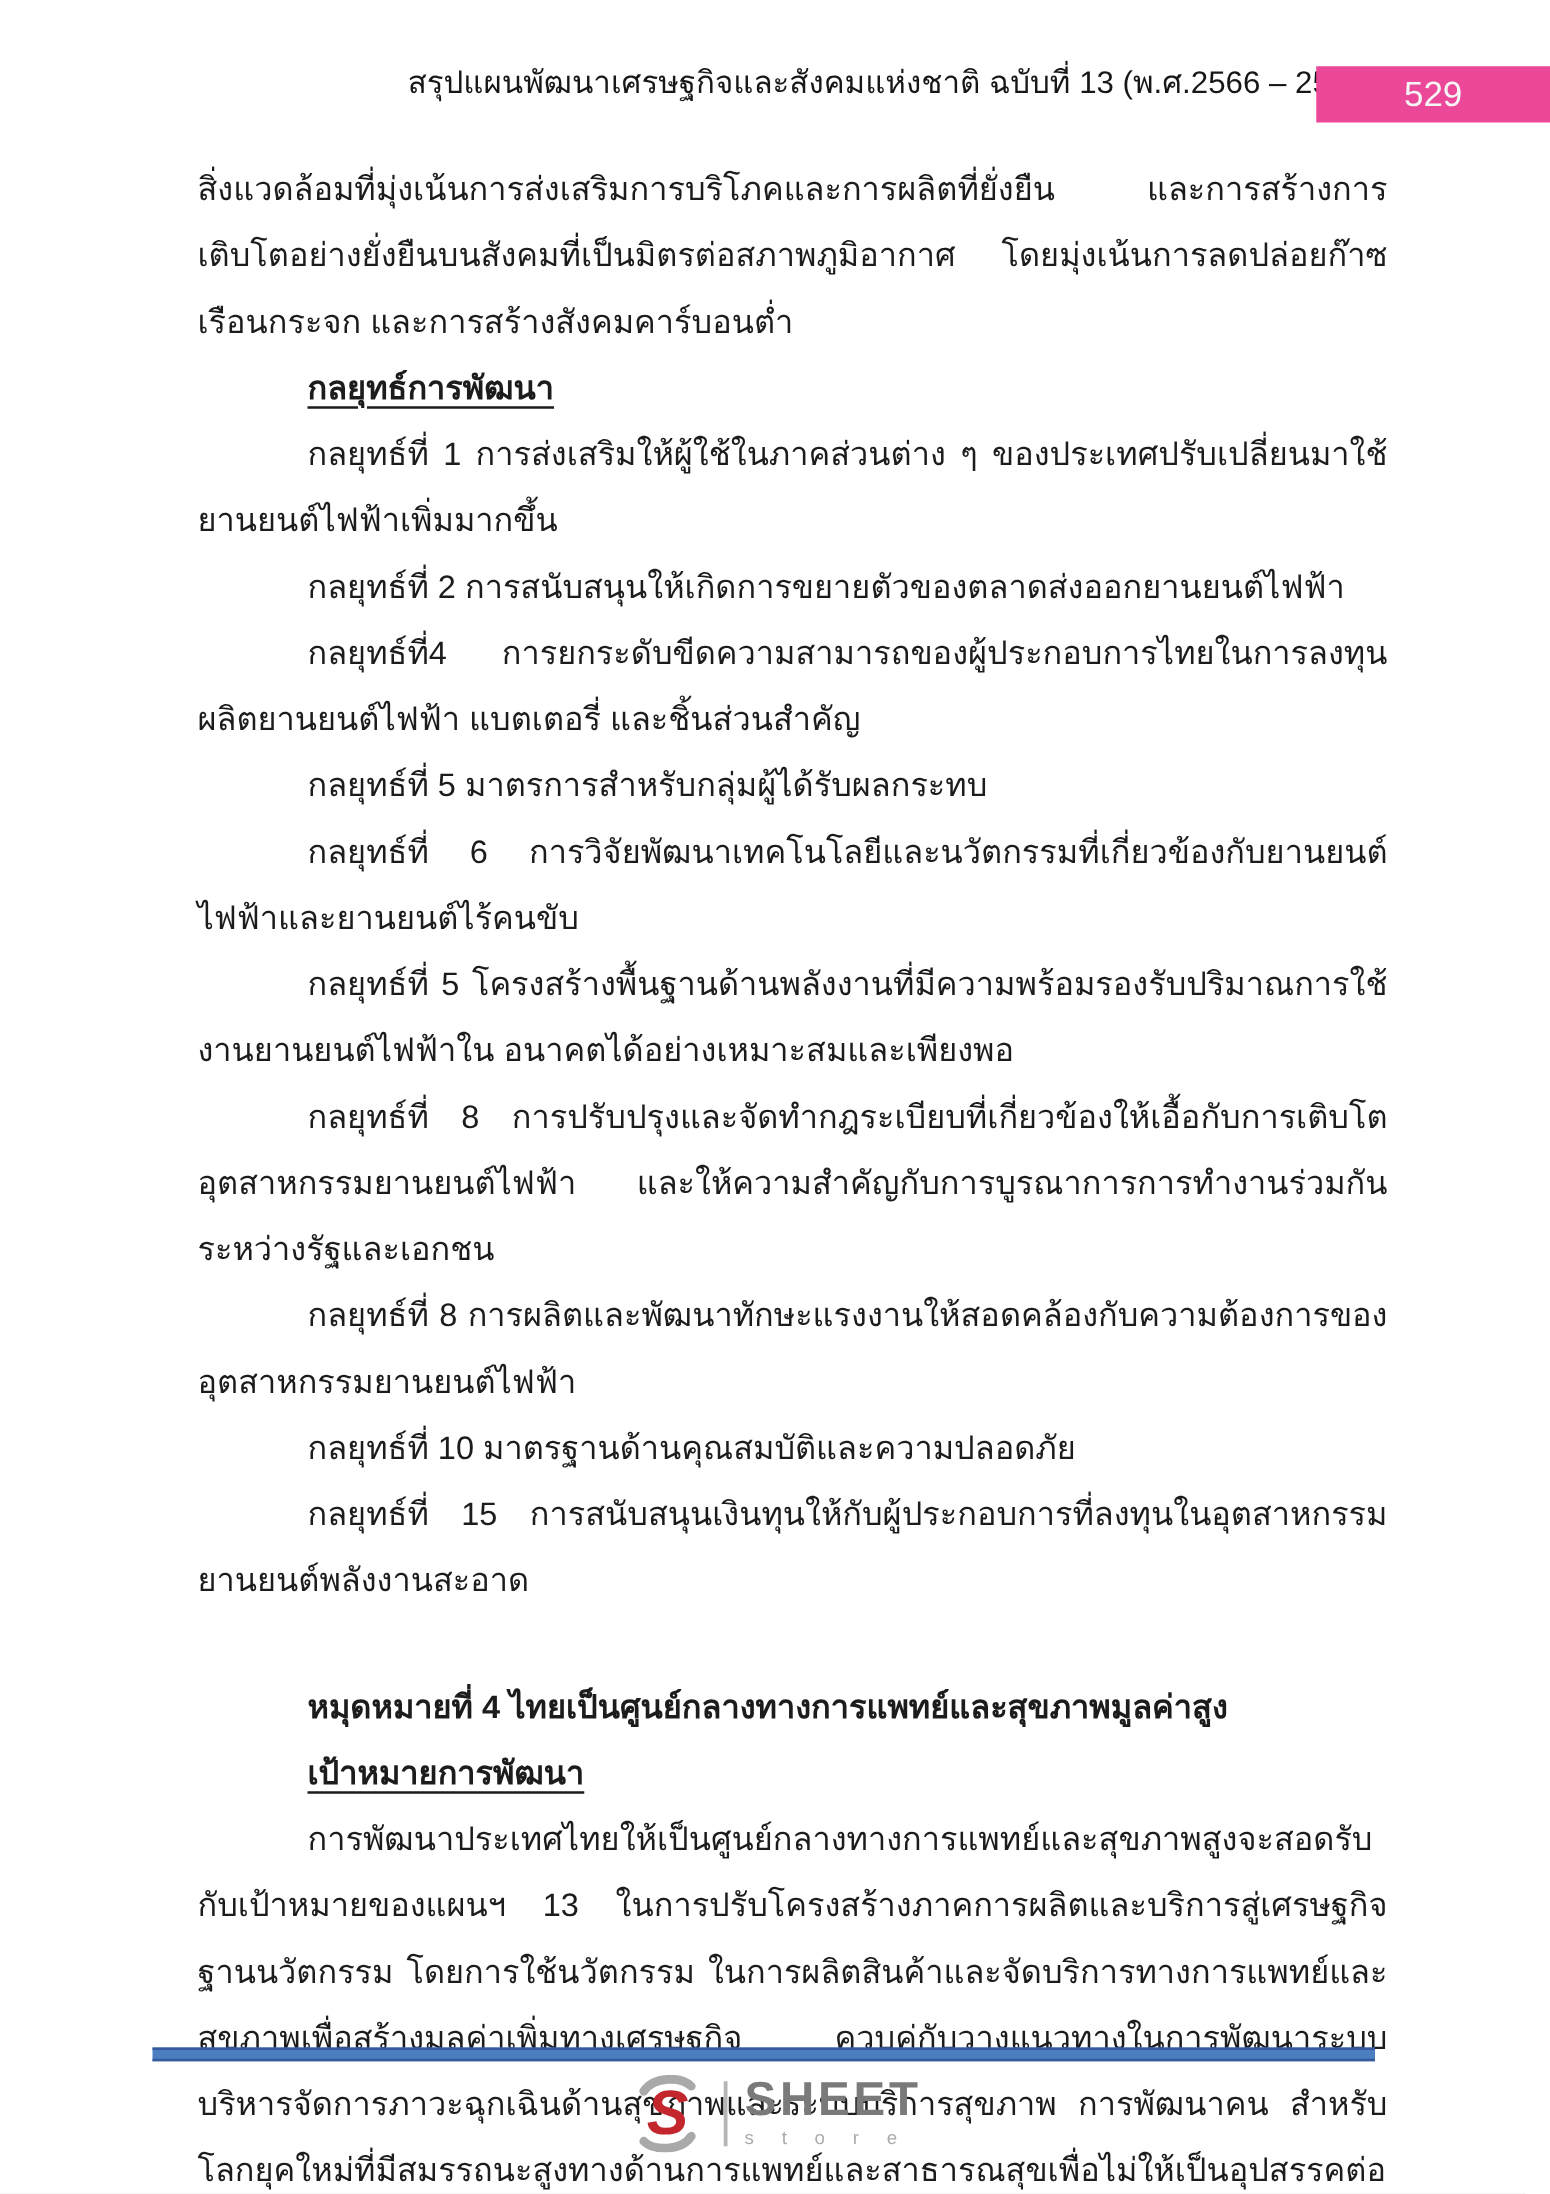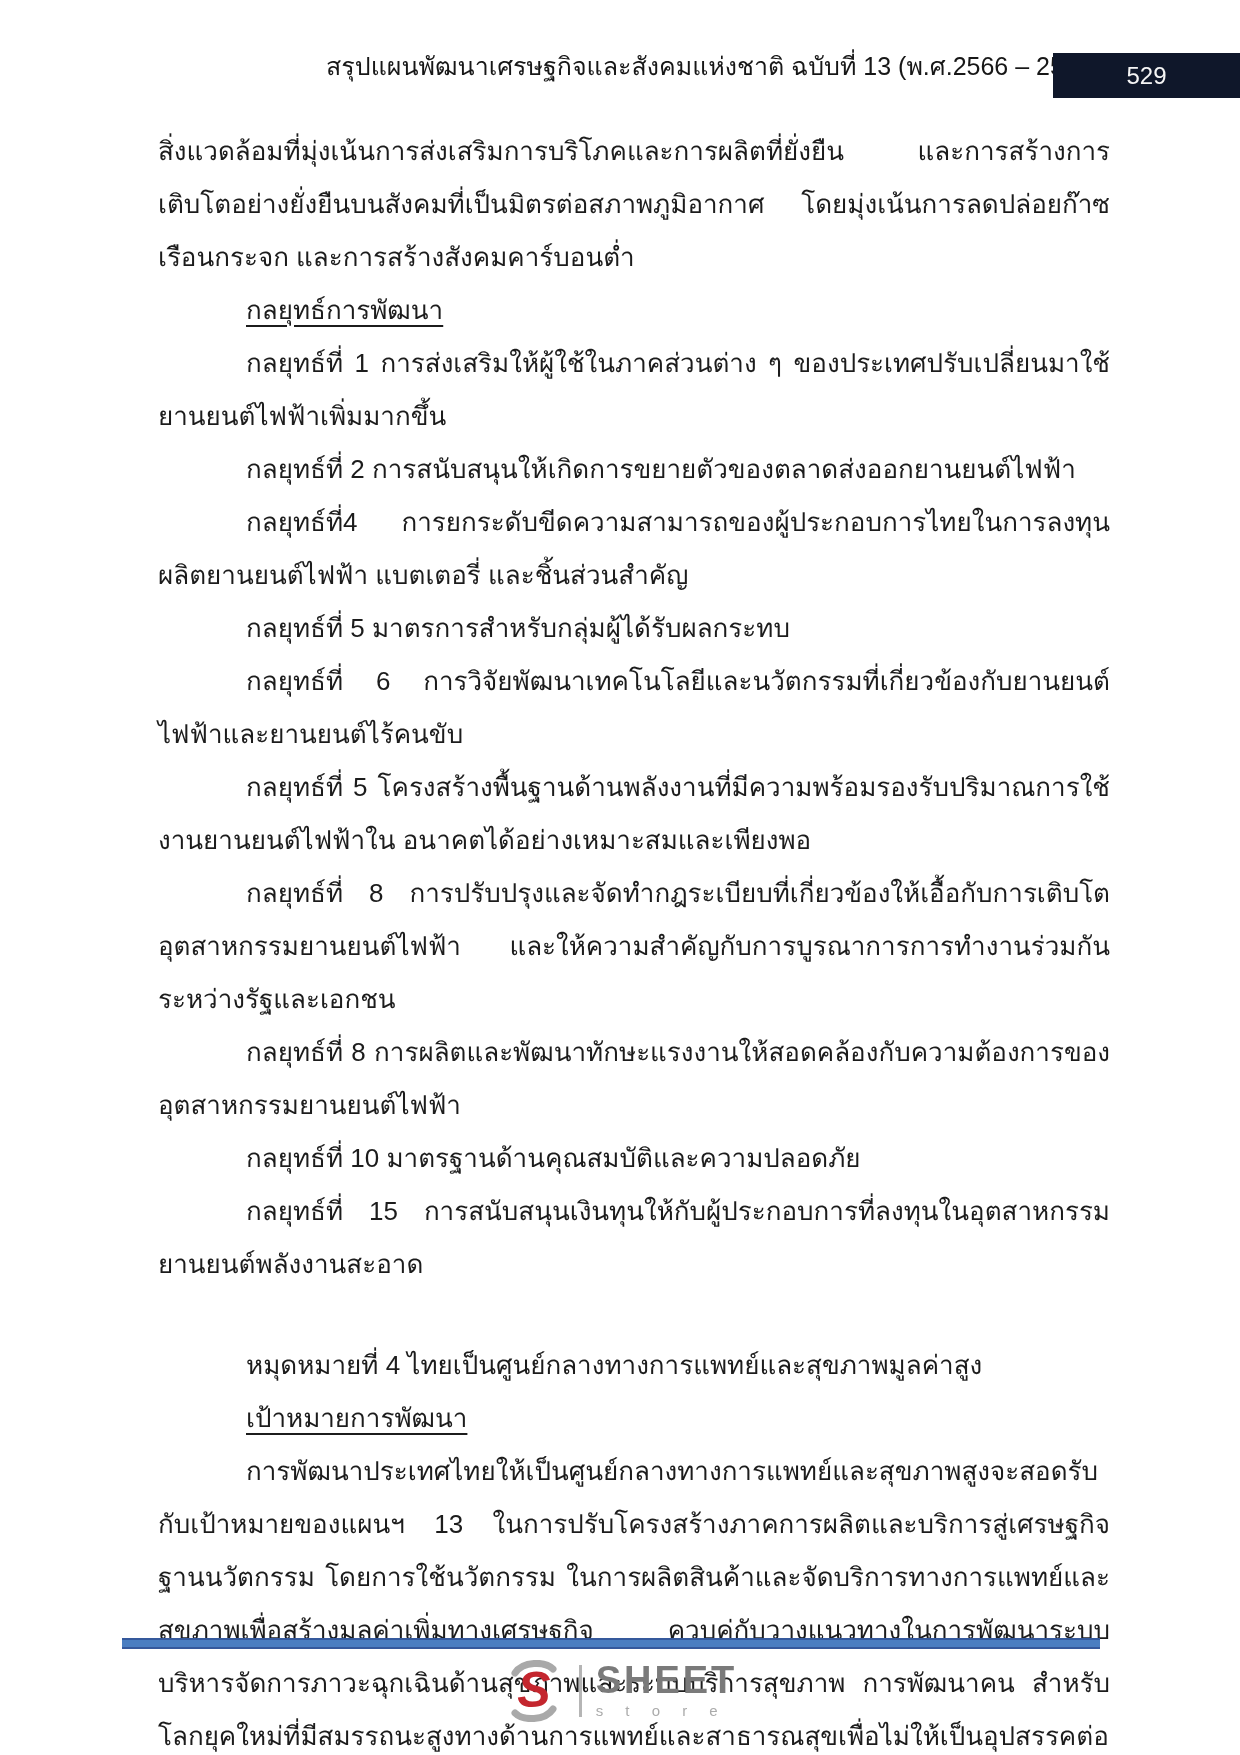--- a/index.html
+++ b/index.html
@@ -18,36 +18,36 @@
     position:absolute; top:46px; left:0; right:140px;
     padding-left:200px;
     text-align:right;
     font-size:25px; line-height:40px;
     color:#171717;
     white-space:nowrap;
   }
   .page-badge {
     position:absolute; top:53px; right:0;
     width:187px; height:45px;
-    background:#0f172a;
+    background:#ec4899;
     color:#f5f5f5;
     display:flex; align-items:center; justify-content:center;
-    font-size:24px;
+    font-size:28px;
   }
   
   .doc-body {
     position:absolute; top:125px; left:158px; width:952px;
   }
   .para {
     font-size:26px; line-height:53px;
     text-align:justify;
     color:#1c1c1c;
   }
   .indent { text-indent:88px; }
-  .bold { font-weight:normal; }
+  .bold { font-weight:bold; }
   .underline { text-decoration:underline; text-underline-offset:6px; }
   .section-gap { height:48px; }
   
   .footer-divider {
     position:absolute; left:122px; top:1638px;
     width:978px; height:11px;
     background:#4a7ec1;
     border-top:2px solid #35599c;
     border-bottom:2px solid #35599c;
   }

